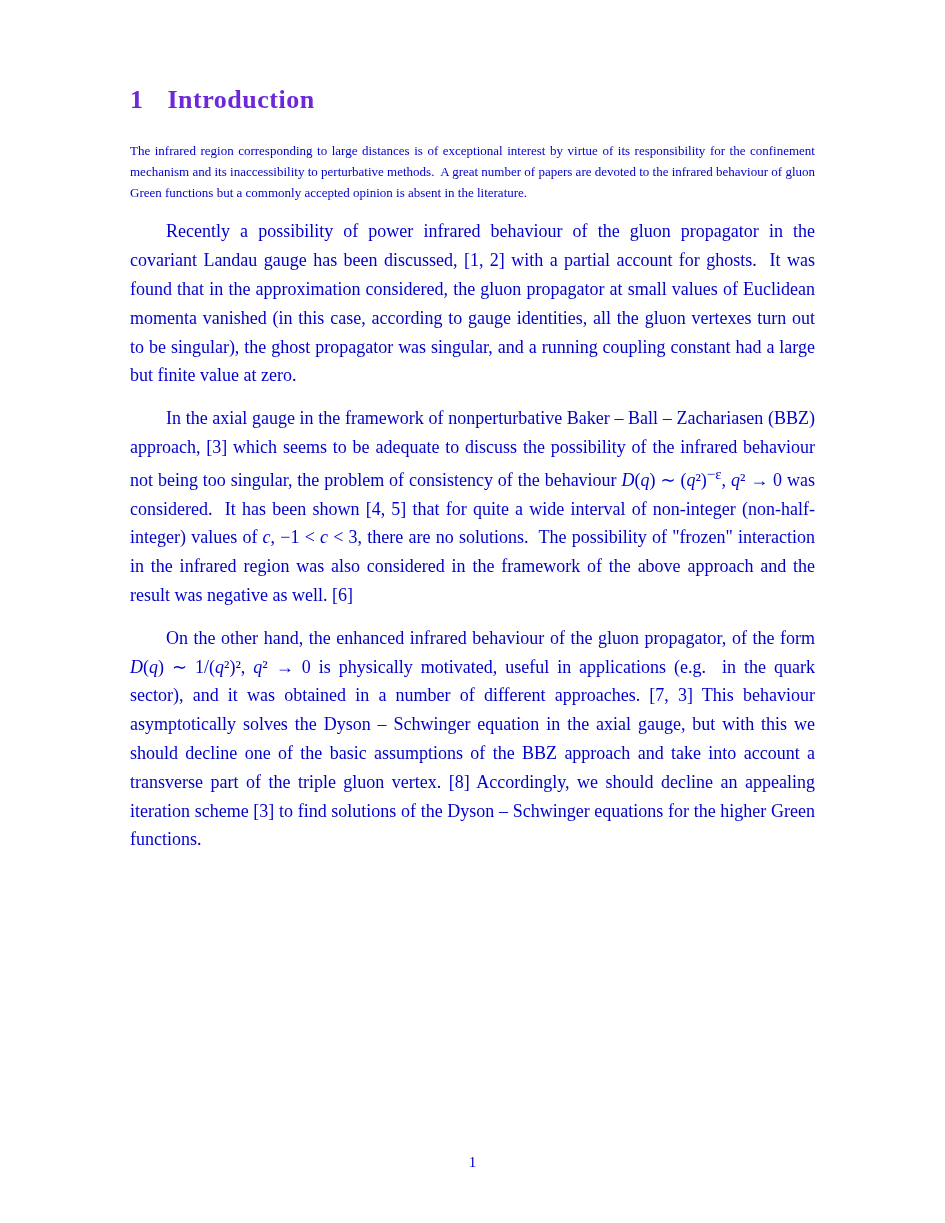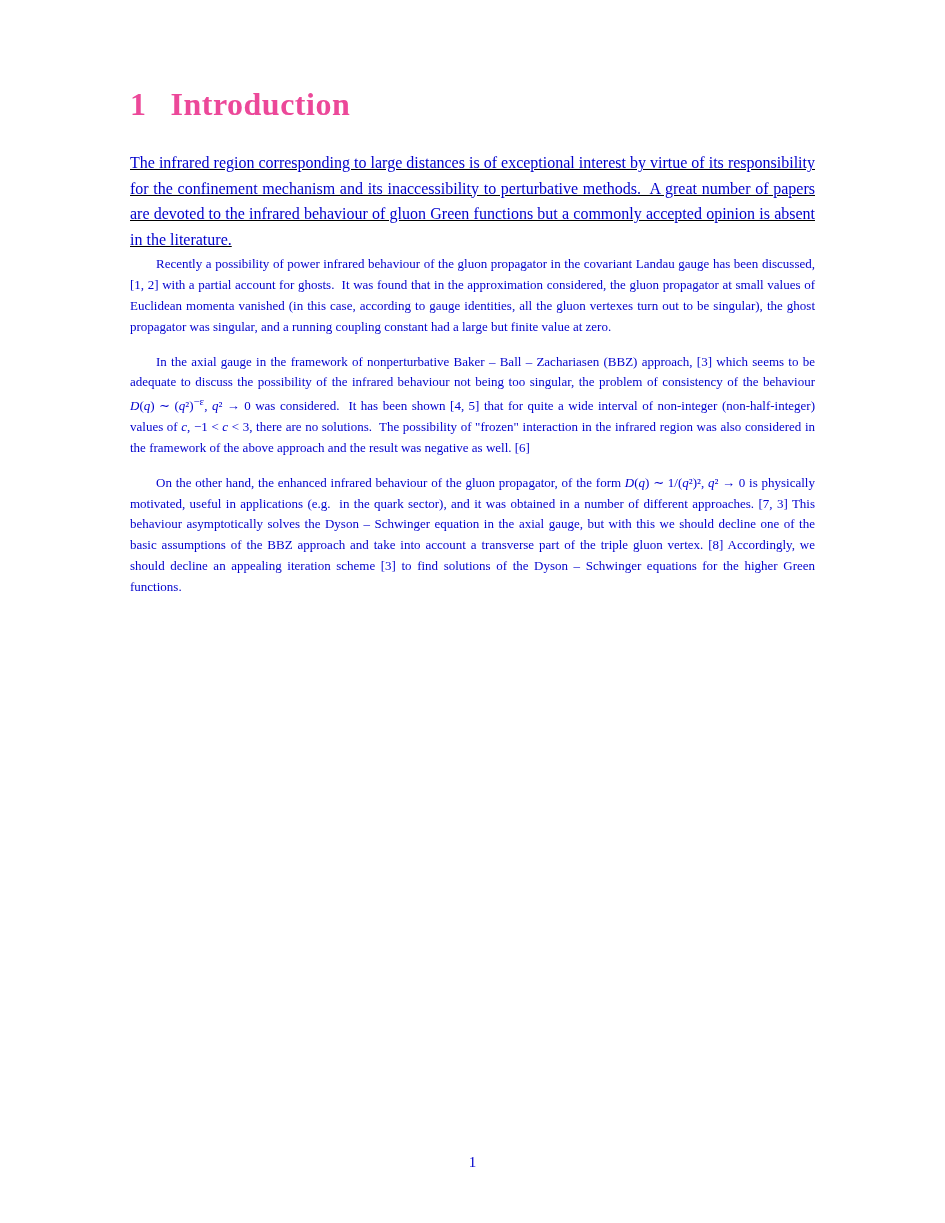--- a/index.html
+++ b/index.html
@@ -18,44 +18,43 @@
 
     .page {
       width: 945px;
       min-height: 1223px;
       background: #ffffff;
       padding: 80px 130px 80px 130px;
       position: relative;
     }
 
     .section-title {
-      font-size: 32px;
+      font-size: 26px;
       font-weight: bold;
       margin-bottom: 22px;
-      color: #ec4899;
+      color: #6d28d9;
       letter-spacing: 0.5px;
     }
 
     .section-number {
       margin-right: 24px;
     }
 
     .paragraph {
-      margin-bottom: 2px;
+      margin-bottom: 14px;
       text-align: justify;
-      font-size: 16px;
+      font-size: 13px;
       line-height: 1.6;
       color: #000000;
-      text-decoration: underline;
     }
 
     .paragraph-indent {
       margin-bottom: 14px;
       text-align: justify;
-      font-size: 13px;
+      font-size: 18px;
       line-height: 1.6;
       color: #000000;
       text-indent: 2em;
     }
 
     .blue-text {
       color: #0000cc;
     }
 
     .page-number {

